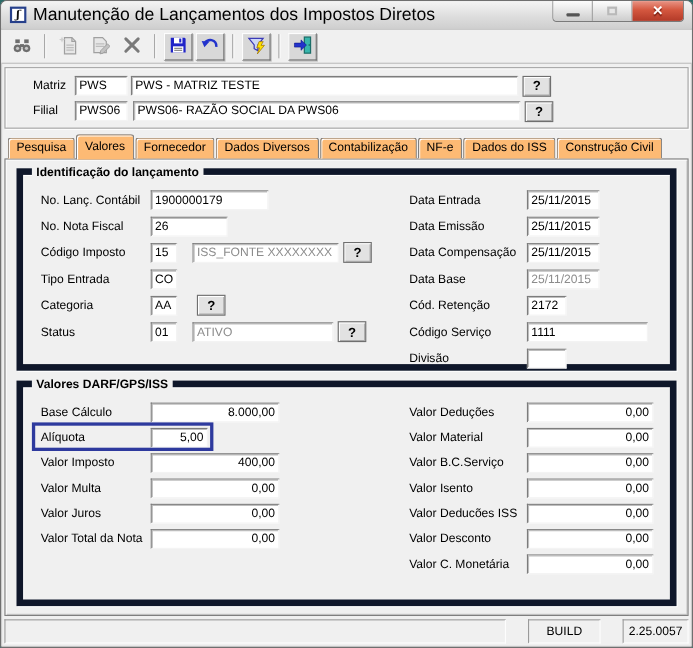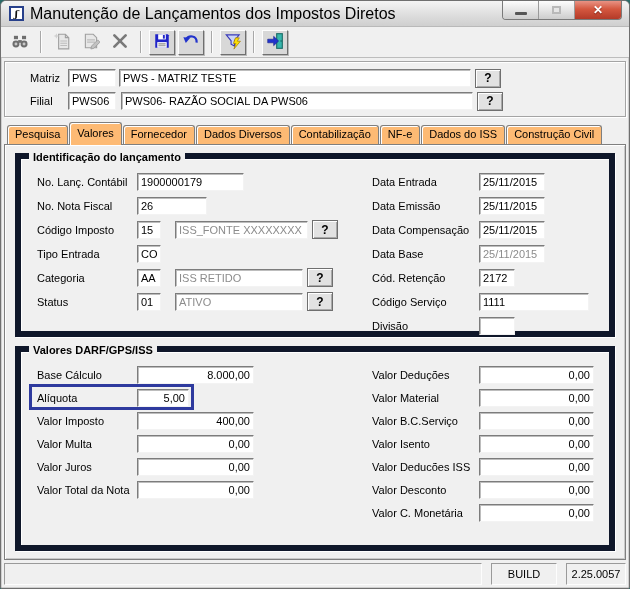--- a/index.html
+++ b/index.html
@@ -157,21 +157,21 @@
   .hlbox{
     position:absolute; left:-8px; top:-4px;
     width:165px; height:26px;
     border:3px solid #2e3a9e;
     pointer-events:none;
   }
   
   .statusbar{
     flex:0 0 22px; height:22px;
     margin:3px 3px 3px 3px;
-    display:flex; gap:9px; align-items:stretch;
+    display:flex; gap:20px; align-items:stretch;
   }
   .sb-panel{
     border:1px solid; border-color:#9a9a9a #fdfdfd #fdfdfd #9a9a9a;
     background:#f0f0f0;
     display:flex; align-items:center; justify-content:center;
   }
   .sb-msg{ flex:1; }
   .sb-build{ width:66px; flex:0 0 66px; }
   .sb-ver{ width:60px; flex:0 0 60px; }
 </style>
@@ -322,21 +322,20 @@
               <span class="inp descbox" style="width: 133px;">ISS_FONTE XXXXXXXX</span>
               <button class="btn help">?</button>
             </div>
             <div class="frow">
               <span class="flabel lw">Tipo Entrada</span>
               <span class="inp codebox">CO</span>
             </div>
             <div class="frow">
               <span class="flabel lw">Categoria</span>
               <span class="inp codebox">AA</span>
-              <span class="inp descbox" style="width: 128px;">ISS RETIDO</span>
               <button class="btn help">?</button>
             </div>
             <div class="frow">
               <span class="flabel lw">Status</span>
               <span class="inp codebox">01</span>
               <span class="inp descbox" style="width: 128px;">ATIVO</span>
               <button class="btn help">?</button>
             </div>
           </div>
         <div class="col-right" id="ident-right">

